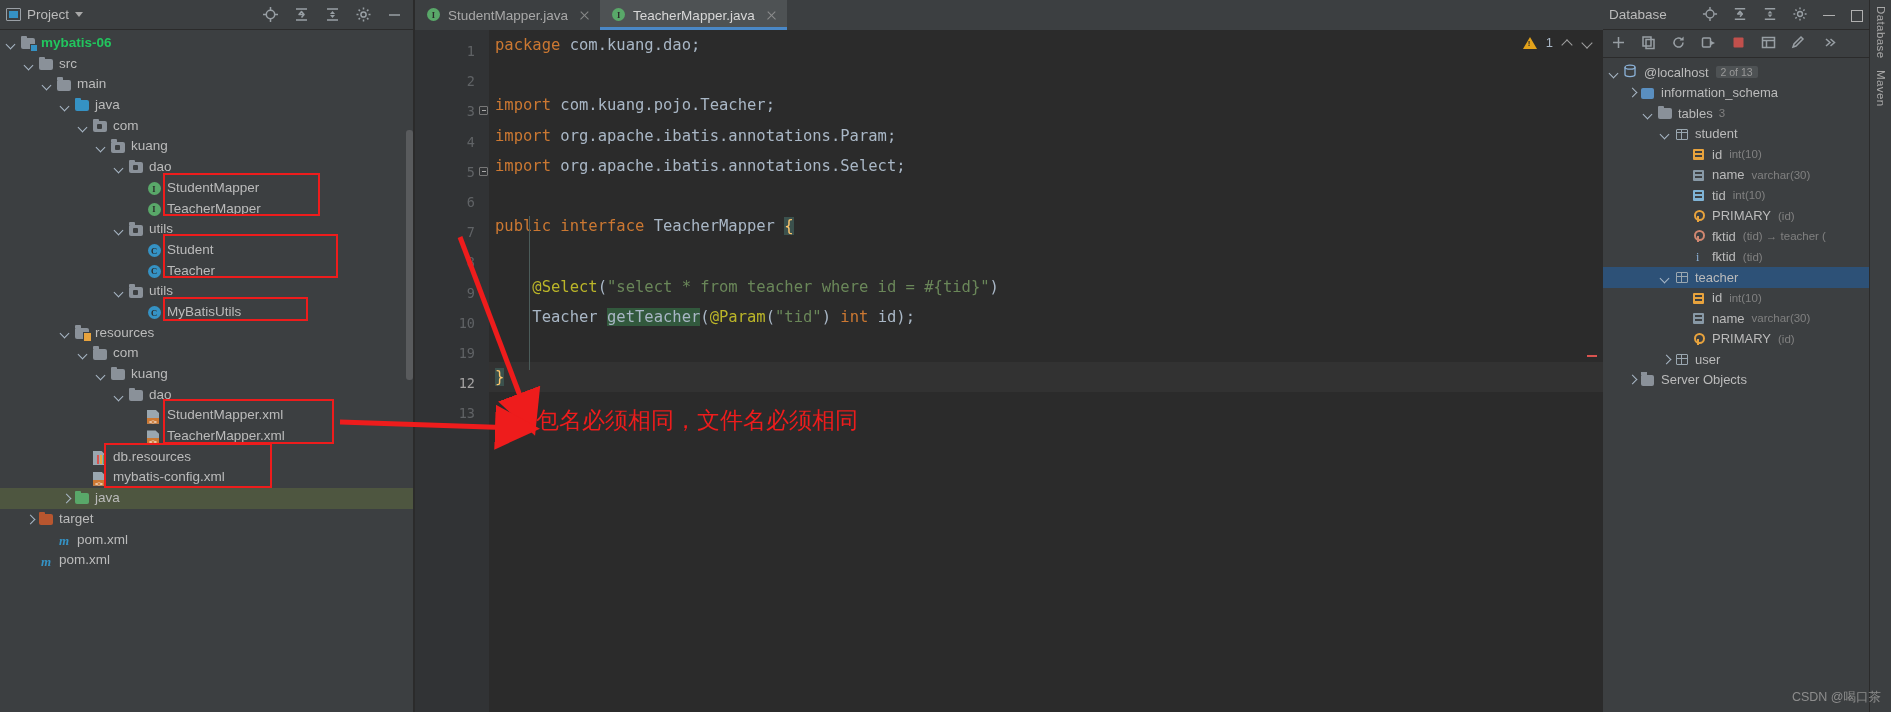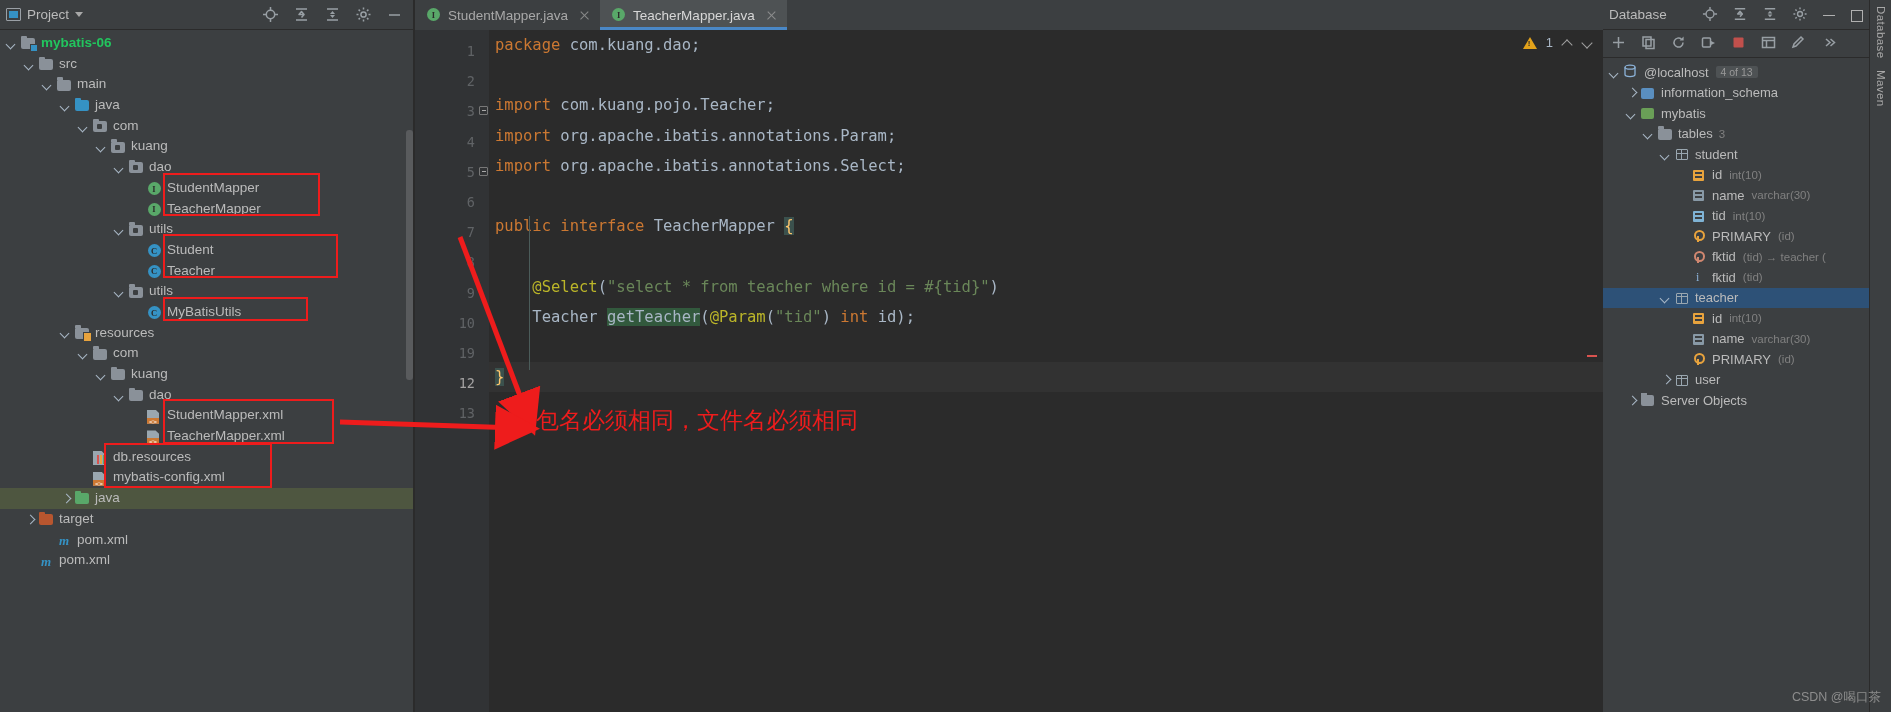--- a/index.html
+++ b/index.html
@@ -764,37 +764,29 @@
         <div class="db-row">
           <span style="width:6px;flex:none"></span>
           <span class="arrow down"></span>
           <span class="ico">
             <svg width="14" height="14" viewBox="0 0 14 14">
               <ellipse cx="7" cy="3.2" rx="5" ry="2" fill="none" stroke="#8cb3d9" stroke-width="1.3"></ellipse>
               <path d="M2 3.2v7.4c0 1.1 2.2 2 5 2s5-.9 5-2V3.2" fill="none" stroke="#8cb3d9" stroke-width="1.3"></path>
             </svg>
           </span>
           <span>@localhost</span>
-          <span class="db-badge">4 of 13</span>
+          <span class="db-badge">2 of 13</span>
         </div>
         <div class="db-row">
           <span style="width:23px;flex:none"></span>
           <span class="arrow right"></span>
           <span class="ico">
             <span class="ic-schema"></span>
           </span>
           <span>information_schema</span>
-        </div>
-        <div class="db-row">
-          <span style="width:23px;flex:none"></span>
-          <span class="arrow down"></span>
-          <span class="ico">
-            <span class="ic-schema g"></span>
-          </span>
-          <span>mybatis</span>
         </div>
         <div class="db-row">
           <span style="width:40px;flex:none"></span>
           <span class="arrow down"></span>
           <span class="ico">
             <span class="f-grey"></span>
           </span>
           <span>tables</span>
           <span class="db-cnt">3</span>
         </div>

